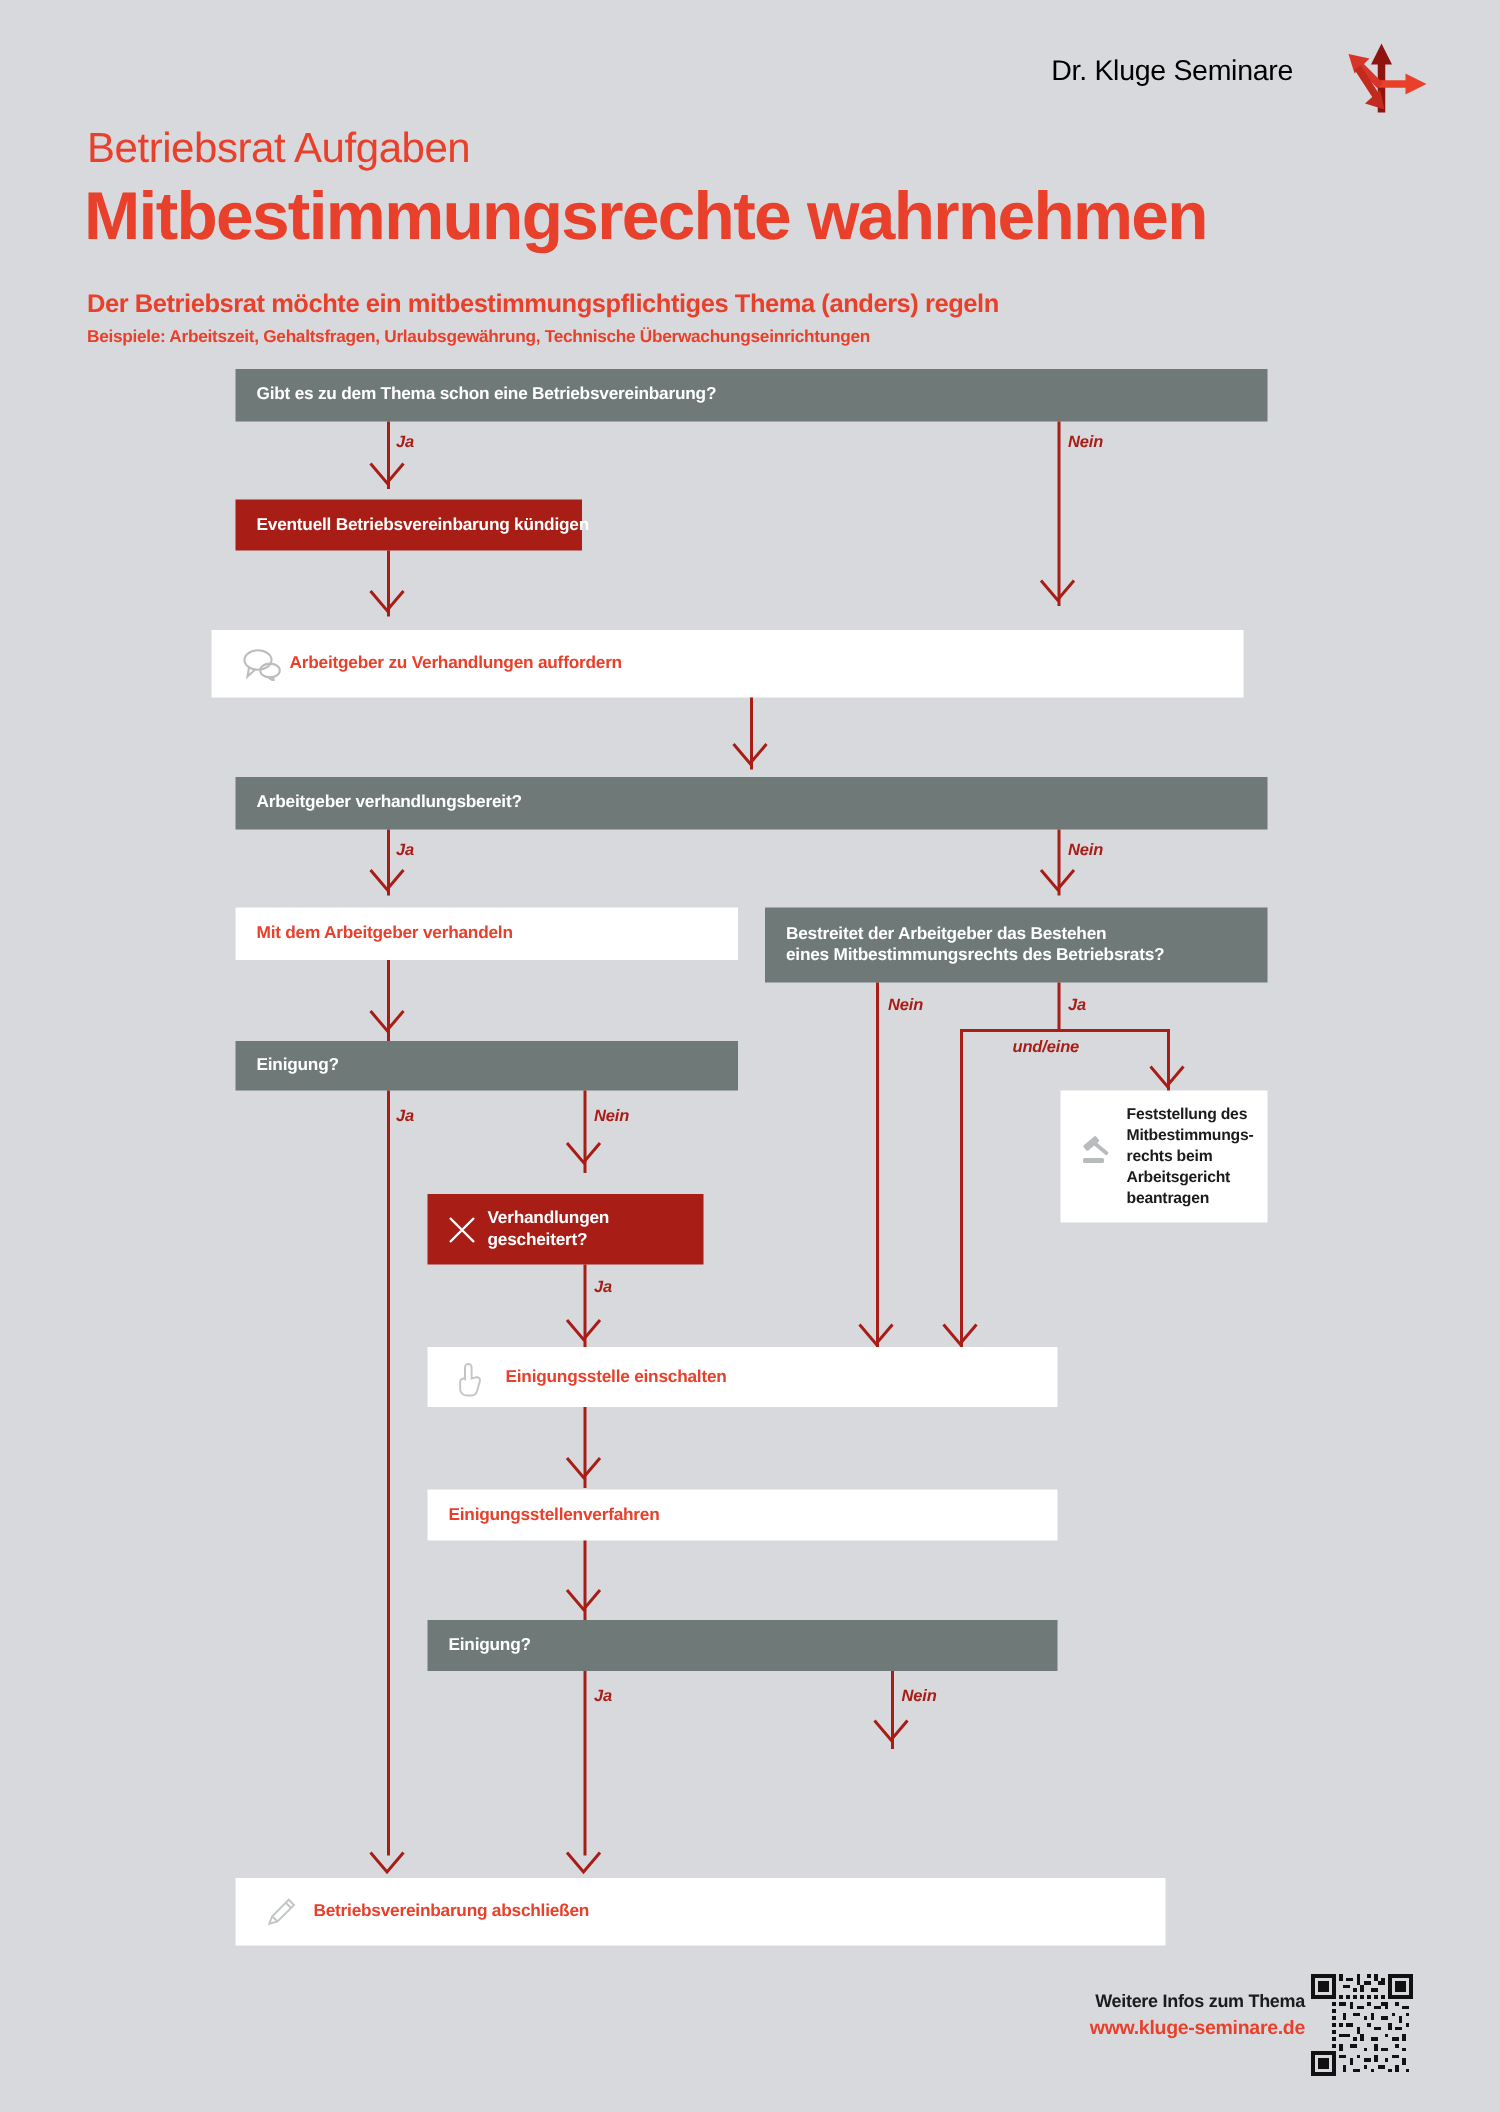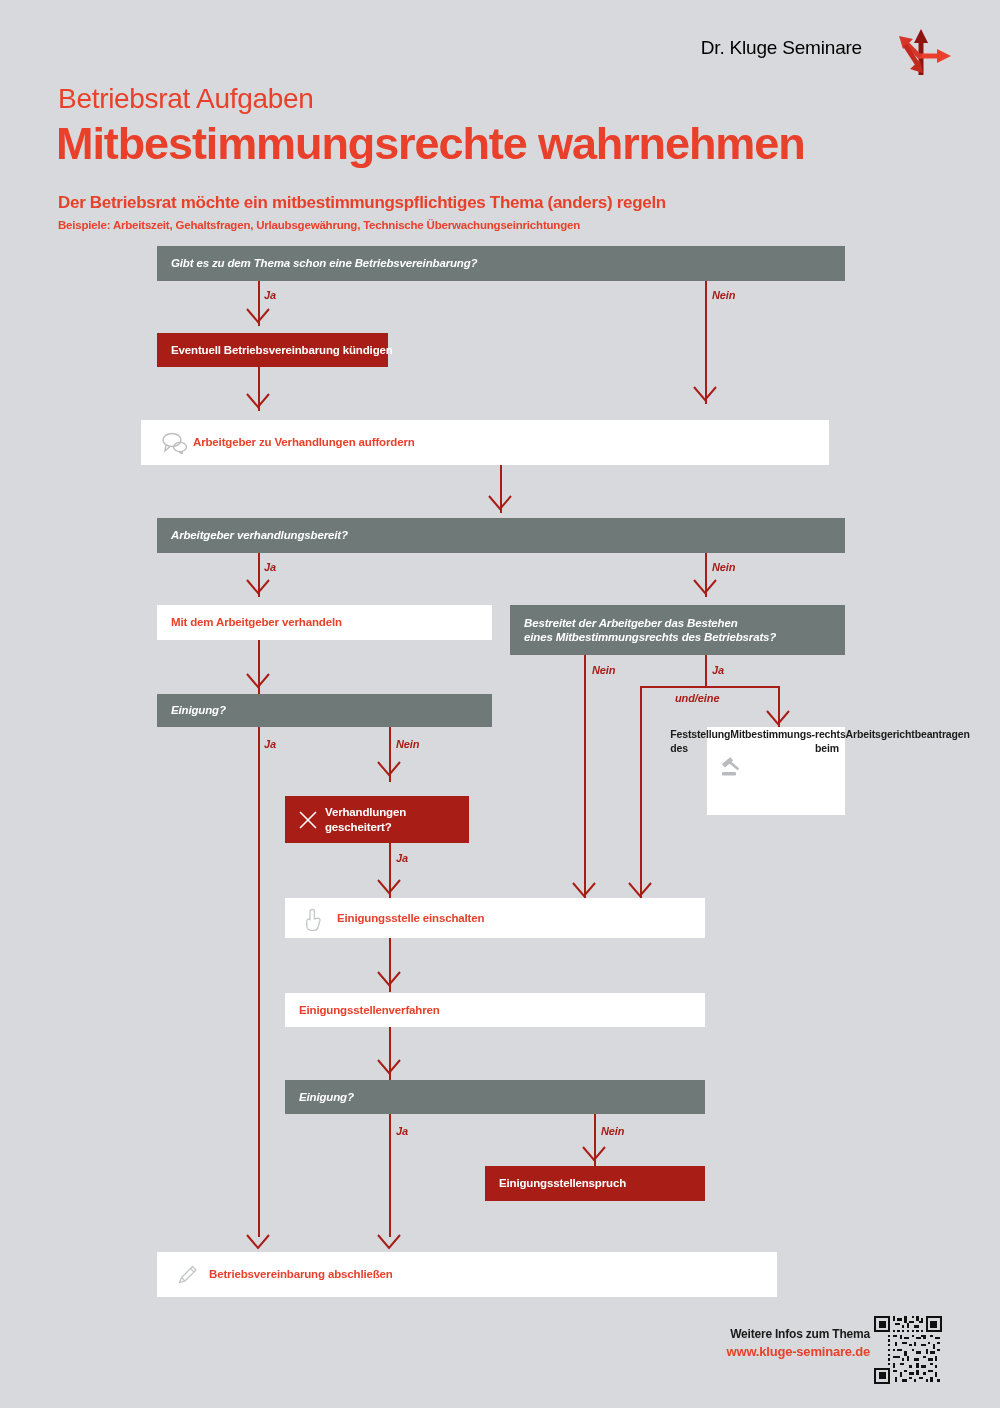--- a/index.html
+++ b/index.html
@@ -41,21 +41,21 @@
     color:#e8402a;font-size:11.5px;font-weight:bold;
     letter-spacing:-.2px;white-space:nowrap;
   }
 
   
   .box{position:absolute;box-sizing:border-box;}
   .box .txt{position:absolute;left:0;top:0;width:100%;height:100%;
     display:flex;align-items:center;}
   .box .label{font-size:11.5px;font-weight:bold;letter-spacing:-.15px;line-height:1.25;}
 
-  .box-gray{background:#6f7a78;font-style:italic;}
+  .box-gray{background:#6f7a78;}
   .box-gray .label{color:#ffffff;}
   .box-red{background:#a81d16;}
   .box-red .label{color:#ffffff;}
   .box-white{background:#ffffff;}
   .box-white .label{color:#e8402a;}
   .box-white.dark .label{color:#1b1b1b;font-weight:bold;}
 
   .pad-l{padding-left:14px;}
   .pad-icon{padding-left:52px;}
 
@@ -234,21 +234,21 @@
   <div class="elabel" style="left:675px;top:692px;">und/eine</div>
 
   <div class="box box-white dark" style="left:707px;top:727px;width:138px;height:88px;">
     <span class="icon" style="left:12px;top:28px;">
       <svg viewBox="0 0 26 24" width="26" height="24">
         <rect x="3" y="5" width="11" height="4.6" rx="1" transform="rotate(-40 8.5 7.3)" fill="#b9bcbd"></rect>
         <rect x="8" y="9" width="13" height="2.6" rx="1" transform="rotate(40 14.5 10.3)" fill="#b9bcbd"></rect>
         <rect x="3" y="17" width="14" height="3.4" rx="1" fill="#b9bcbd"></rect>
       </svg>
     </span>
-    <div class="txt" style="padding-left:44px;align-items:flex-start;justify-content:center;">
+    <div class="txt" style="padding-left:44px;flex-direction:column;align-items:flex-start;justify-content:center;">
       <span class="label" style="font-size:10.5px;line-height:1.35;">Feststellung des</span>
       <span class="label" style="font-size:10.5px;line-height:1.35;">Mitbestimmungs-</span>
       <span class="label" style="font-size:10.5px;line-height:1.35;">rechts beim</span>
       <span class="label" style="font-size:10.5px;line-height:1.35;">Arbeitsgericht</span>
       <span class="label" style="font-size:10.5px;line-height:1.35;">beantragen</span>
     </div>
   </div>
 
   <div class="box box-gray" style="left:157px;top:694px;width:335px;height:33px;">
     <div class="txt pad-l">
@@ -338,25 +338,20 @@
   <div class="elabel" style="left:396px;top:1125px;">Ja</div>
 
   <div class="vline" style="left:594px;top:1114px;height:52px;"></div>
   <div class="arrowhead" style="left:580px;top:1145px;">
     <svg viewBox="0 0 28 18" width="28" height="18">
         <path d="M3 2 L14 15 L25 2" stroke="#a81d16" stroke-width="2" fill="none"></path>
       </svg>
   </div>
   <div class="elabel" style="left:601px;top:1125px;">Nein</div>
 
-  <div class="box box-red" style="left:485px;top:1166px;width:220px;height:35px;">
-    <div class="txt pad-l">
-        <span class="label">Einigungsstellenspruch</span>
-      </div>
-  </div>
 
   <div class="box box-white" style="left:157px;top:1252px;width:620px;height:45px;">
     <span class="icon" style="left:18px;top:11px;">
       <svg viewBox="0 0 24 24" width="24" height="24">
         <path d="M4.5 19.5 L6.5 14.5 L17.5 3.5 L21 7 L10 18 Z" stroke="#c3c6c7" stroke-width="1.3" fill="none"></path>
         <path d="M6.5 14.5 L10 18" stroke="#c3c6c7" stroke-width="1.3" fill="none"></path>
         <path d="M15.5 5.5 L19 9" stroke="#c3c6c7" stroke-width="1.3" fill="none"></path>
       </svg>
     </span>
     <div class="txt pad-icon">

